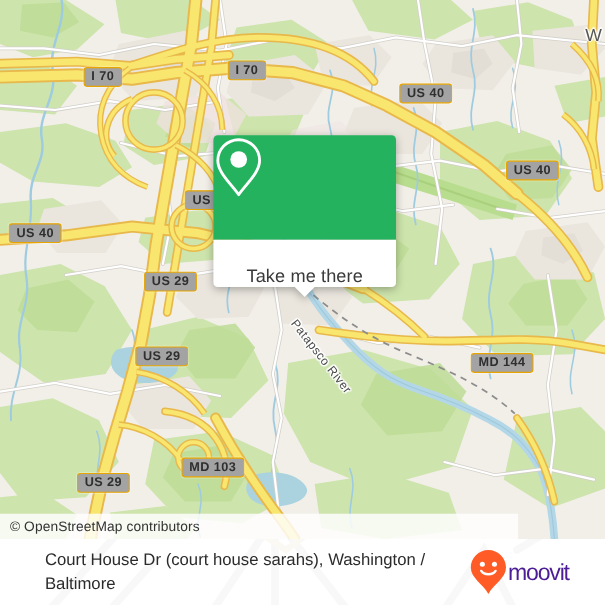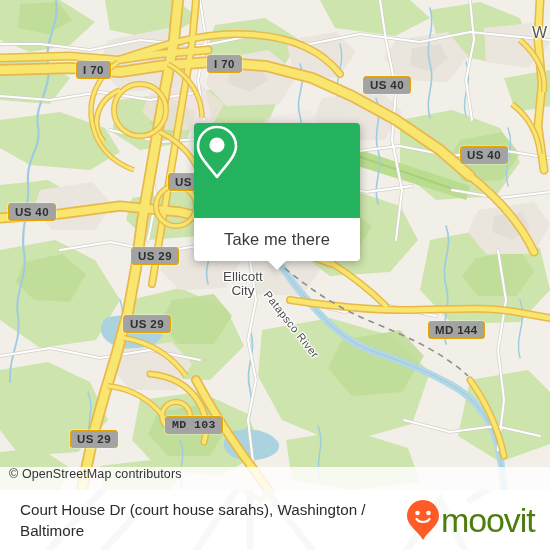--- a/index.html
+++ b/index.html
@@ -8,23 +8,23 @@
     font-family:"Liberation Sans","DejaVu Sans",sans-serif;
     background:#ffffff;
   }
   #app{position:relative;width:550px;height:550px;overflow:hidden;background:#fff;}
 
   
   #map{position:absolute;left:0;top:0;width:550px;height:490px;overflow:hidden;background:#f2efe9;}
   #map svg{position:absolute;left:0;top:0;display:block;}
 
   .osm-bar{
-    position:absolute;left:0;bottom:0;width:550px;height:23px;
+    position:absolute;left:0;bottom:0;width:471px;height:23px;
     background:rgba(255,255,255,.82);
-    display:flex;
+    display:flex;align-items:center;
     z-index:40;
   }
   .osm-bar span{
     font-size:12.5px;color:#333;padding-left:9px;letter-spacing:.1px;
     white-space:nowrap;
   }
 
   
   .shield{
     position:absolute;z-index:20;
@@ -60,21 +60,21 @@
     position:absolute;left:194px;top:123px;width:166px;
     z-index:30;
     filter:drop-shadow(0 2px 4px rgba(0,0,0,.30));
   }
   #card .green{
     background:#24b25e;height:95px;border-radius:4px 4px 0 0;
     display:flex;align-items:center;justify-content:center;
   }
   #card .white{
     background:#fff;height:43px;border-radius:0 0 4px 4px;
-    display:flex;align-items:center;justify-content:center;
+    display:flex;align-items:flex-end;justify-content:center;
     position:relative;
   }
   #card .white .lbl{
     font-size:16.5px;color:#3a3a3a;letter-spacing:.1px;
   }
   #card .nub{
     position:absolute;left:50%;transform:translateX(-50%);
     bottom:-9px;width:0;height:0;
     border-left:10px solid transparent;
     border-right:10px solid transparent;
@@ -84,29 +84,29 @@
   
   #footer{
     position:absolute;left:0;top:490px;width:550px;height:60px;
     background:#fff;overflow:hidden;
   }
   #footer .wm{position:absolute;left:0;top:-490px;opacity:.055;}
   #footer .inner{
     position:relative;z-index:3;
     height:60px;display:flex;align-items:center;
     padding:0 12px 0 20px;box-sizing:border-box;
-    justify-content:flex-start;gap:6px;
+    justify-content:center;gap:6px;
   }
   #title{
     font-size:15.2px;color:#2b2b2b;line-height:21px;
     max-width:380px;
   }
   #logo{display:flex;align-items:center;gap:1px;flex:0 0 auto;}
   #logo .word{
-    font-size:34px;color:#4d7c0f;letter-spacing:-1.1px;
+    font-size:21px;color:#4c1d95;letter-spacing:-1.1px;
     font-weight:500;line-height:29px;
   }
 </style>
 </head>
 <body>
 
 <div id="app">
 
   <div id="map">
 
@@ -338,37 +338,35 @@
           <path d="M512,104 C528,116 538,134 540,154"></path>
         </g>
 
         <g stroke="#8d8d8d" fill="none" stroke-width="1.6" stroke-dasharray="6 5">
           <path d="M268,254 C300,282 332,306 372,322 C410,338 442,352 468,376"></path>
         </g>
 
       </g>
     </svg>
 
-    <div class="placelabel" style="left:212px;top:270px;width:62px;">Ellicott
-City</div>
 
     <div class="placelabel" style="left:272px;top:288px;font-size:11px;transform:rotate(52deg);transform-origin:left top;letter-spacing:.5px;">Patapsco River</div>
 
     <div class="edgelabel" style="left:532px;top:24px;">W</div>
 
     <div class="shield" style="left:76px;top:61px;">I 70</div>
     <div class="shield" style="left:207px;top:55px;">I 70</div>
     <div class="shield" style="left:363px;top:76px;">US 40</div>
     <div class="shield" style="left:460px;top:146px;">US 40</div>
     <div class="shield" style="left:8px;top:203px;">US 40</div>
     <div class="shield" style="left:168px;top:173px;">US 40</div>
     <div class="shield" style="left:131px;top:247px;">US 29</div>
     <div class="shield" style="left:123px;top:315px;">US 29</div>
     <div class="shield" style="left:428px;top:321px;">MD 144</div>
-    <div class="shield" style="left:165px;top:416px;font-family:Liberation Mono, monospace;">MD 103</div>
+    <div class="shield" style="left:165px;top:416px;">MD 103</div>
     <div class="shield" style="left:70px;top:430px;">US 29</div>
 
     <div id="card">
       <div class="green">
         <svg width="46" height="58" viewBox="0 0 46 58">
           <path d="M23,4 C12.5,4 4,12.5 4,23 C4,34 16,44 23,54 C30,44 42,34 42,23 C42,12.5 33.5,4 23,4 Z" fill="none" stroke="#ffffff" stroke-width="2.6" stroke-linejoin="round"></path>
           <circle cx="23" cy="22" r="7.6" fill="#ffffff"></circle>
         </svg>
       </div>
       <div class="white">

